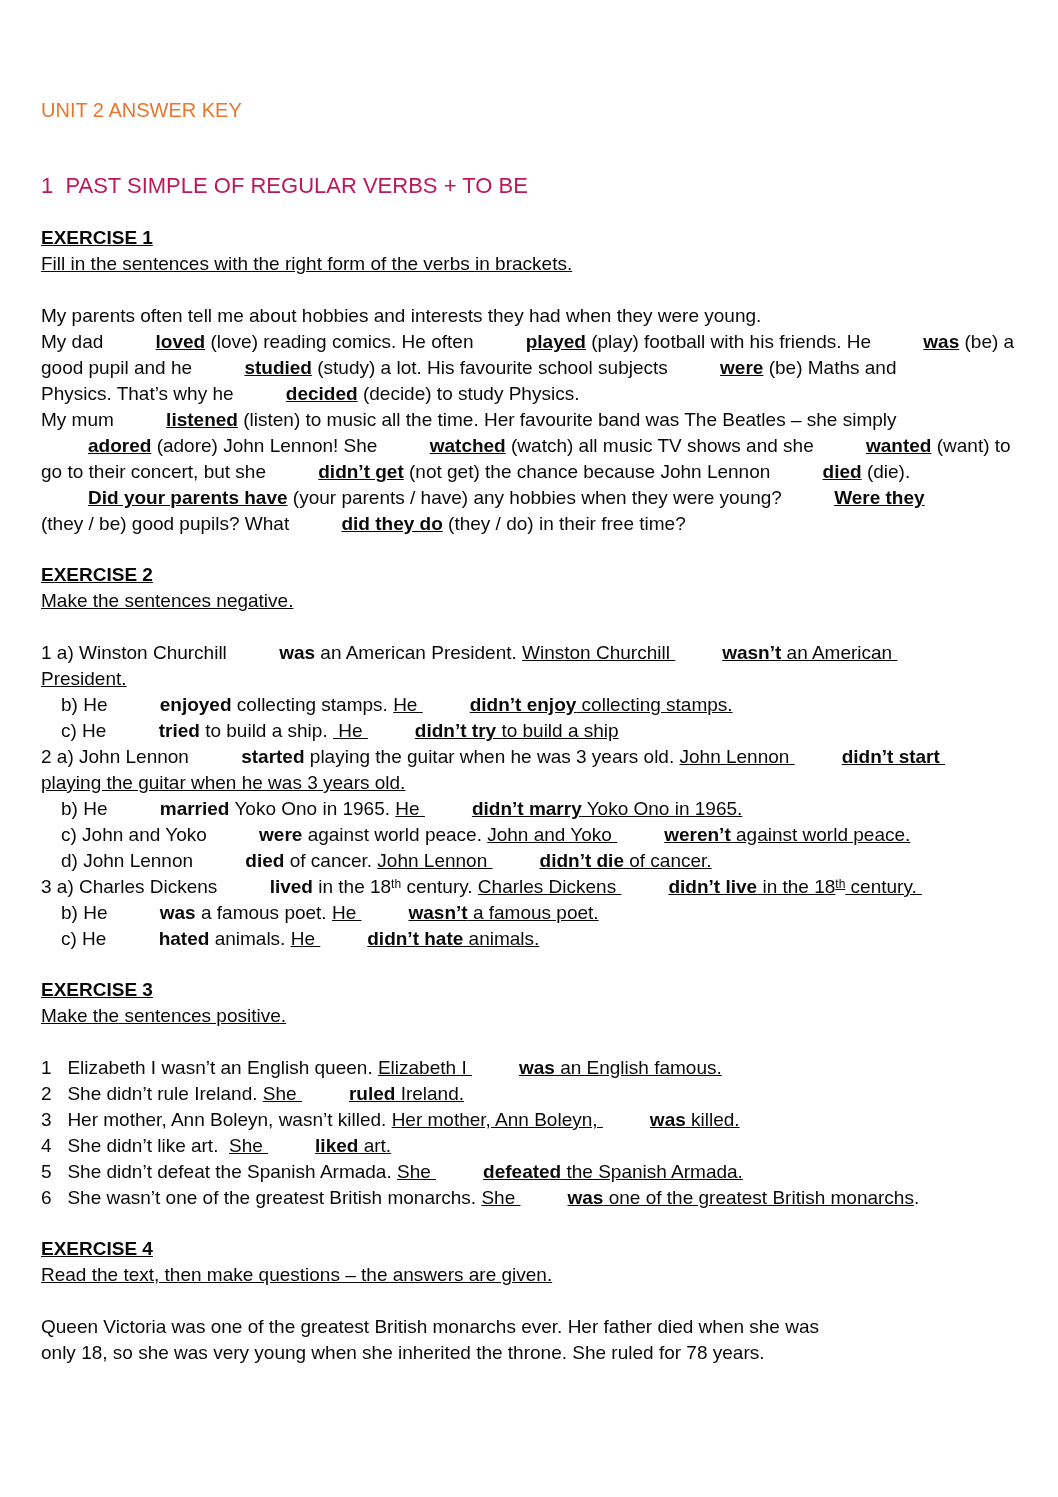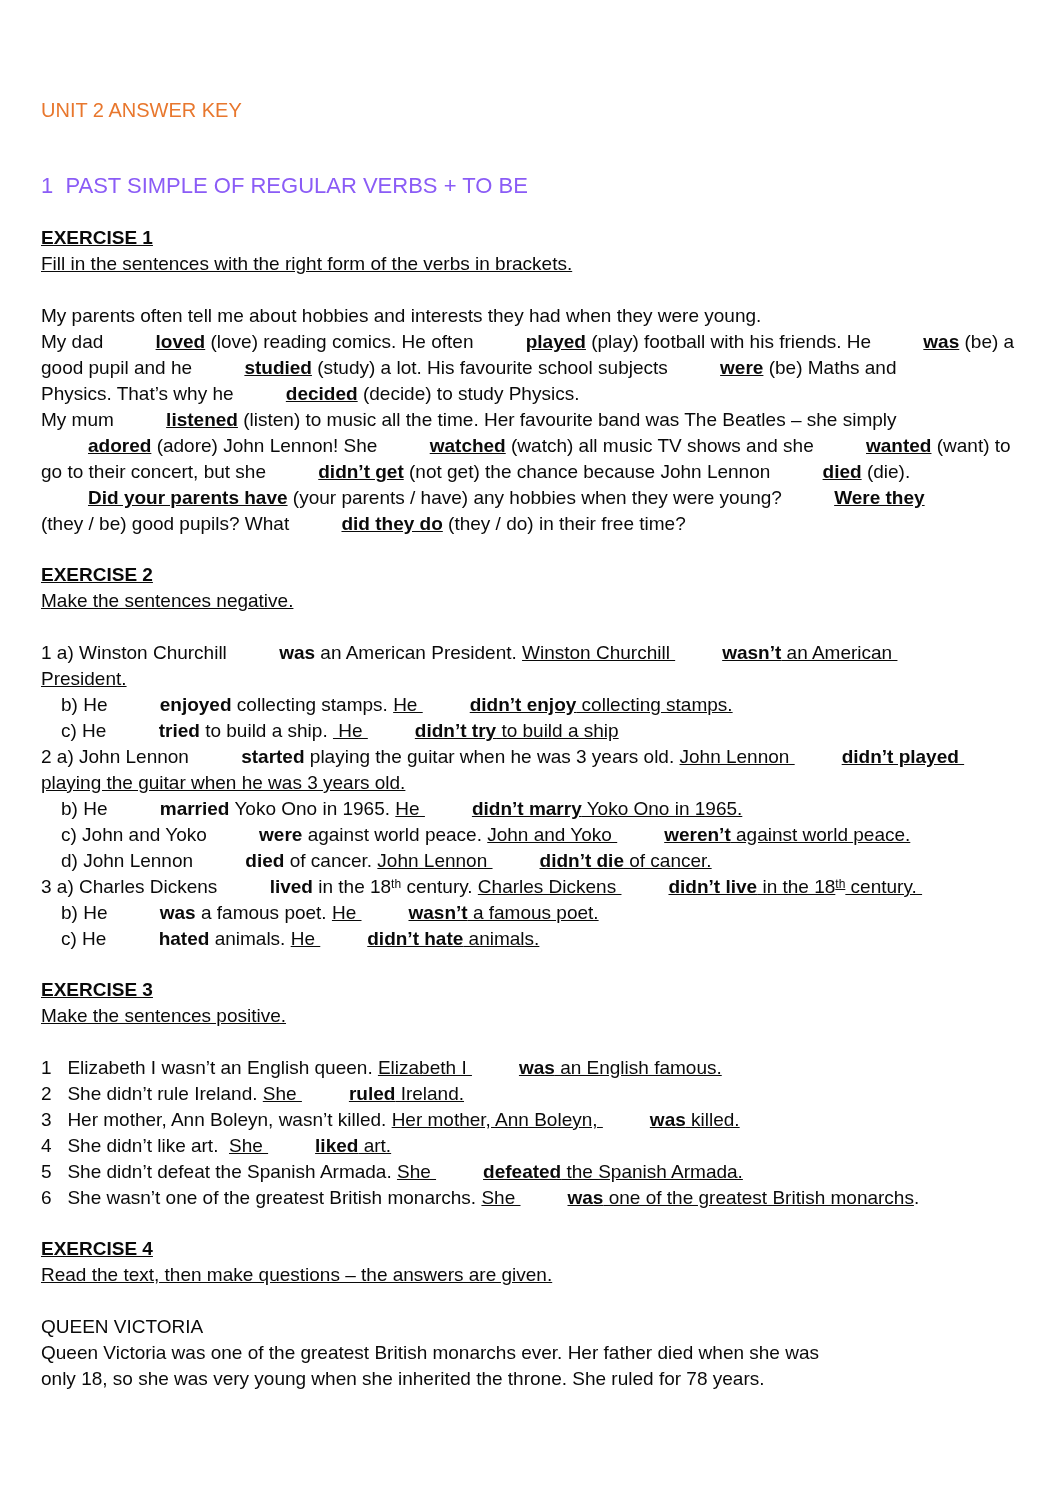--- a/index.html
+++ b/index.html
@@ -56,21 +56,21 @@
   }
   .text-title { white-space: pre; }
 </style>
 </head>
 <body>
 
 <div class="page">
 
   <h1 class="title" style="color: rgb(232, 119, 45);">UNIT 2 ANSWER KEY</h1>
 
-  <h2 class="section-heading" style="color: #8b5cf6; margin-top: 48px;">1  PAST SIMPLE OF REGULAR VERBS + TO BE</h2>
+  <h2 class="section-heading" style="color: #be185d; margin-top: 48px;">1  PAST SIMPLE OF REGULAR VERBS + TO BE</h2>
 
   <section class="exercise">
     <div class="ex-head">EXERCISE 1</div>
     <div class="instruction">Fill in the sentences with the right form of the verbs in brackets.</div>
     <div class="block">
       <div class="line"><span>My parents often tell me about hobbies and interests they had when they were young.</span></div>
       <div class="line"><span>My dad </span><span class="b u">loved</span><span> (love) reading comics. He often </span><span class="b u">played</span><span> (play) football with his friends. He </span><span class="b u">was</span><span> (be) a</span></div>
       <div class="line"><span>good pupil and he </span><span class="b u">studied</span><span> (study) a lot. His favourite school subjects </span><span class="b u">were</span><span> (be) Maths and</span></div>
       <div class="line"><span>Physics. That’s why he </span><span class="b u">decided</span><span> (decide) to study Physics.</span></div>
       <div class="line"><span>My mum </span><span class="b u">listened</span><span> (listen) to music all the time. Her favourite band was The Beatles – she simply</span></div>
@@ -82,21 +82,21 @@
   </section>
 
   <section class="exercise">
     <div class="ex-head">EXERCISE 2</div>
     <div class="instruction">Make the sentences negative.</div>
     <div class="block">
       <div class="line"><span>1 a) Winston Churchill </span><span class="b">was</span><span> an American President. </span><span class="u">Winston Churchill </span><span class="b u">wasn’t</span><span class="u"> an American </span></div>
       <div class="line"><span class="u">President.</span></div>
       <div class="line indent"><span>b) He </span><span class="b">enjoyed</span><span> collecting stamps. </span><span class="u">He </span><span class="b u">didn’t enjoy</span><span class="u"> collecting stamps.</span></div>
       <div class="line indent"><span>c) He </span><span class="b">tried</span><span> to build a ship. </span><span class="u"> He </span><span class="b u">didn’t try</span><span class="u"> to build a ship</span></div>
-      <div class="line"><span>2 a) John Lennon </span><span class="b">started</span><span> playing the guitar when he was 3 years old. </span><span class="u">John Lennon </span><span class="b u">didn’t played </span></div>
+      <div class="line"><span>2 a) John Lennon </span><span class="b">started</span><span> playing the guitar when he was 3 years old. </span><span class="u">John Lennon </span><span class="b u">didn’t start </span></div>
       <div class="line"><span class="u">playing the guitar when he was 3 years old.</span></div>
       <div class="line indent"><span>b) He </span><span class="b">married</span><span> Yoko Ono in 1965. </span><span class="u">He </span><span class="b u">didn’t marry</span><span class="u"> Yoko Ono in 1965.</span></div>
       <div class="line indent"><span>c) John and Yoko </span><span class="b">were</span><span> against world peace. </span><span class="u">John and Yoko </span><span class="b u">weren’t</span><span class="u"> against world peace.</span></div>
       <div class="line indent"><span>d) John Lennon </span><span class="b">died</span><span> of cancer. </span><span class="u">John Lennon </span><span class="b u">didn’t die</span><span class="u"> of cancer.</span></div>
       <div class="line"><span>3 a) Charles Dickens </span><span class="b">lived</span><span> in the 18</span><sup>th</sup><span> century. </span><span class="u">Charles Dickens </span><span class="b u">didn’t live</span><span class="u"> in the 18</span><sup class="u">th</sup><span class="u"> century. </span></div>
       <div class="line indent"><span>b) He </span><span class="b">was</span><span> a famous poet. </span><span class="u">He </span><span class="b u">wasn’t</span><span class="u"> a famous poet.</span></div>
       <div class="line indent"><span>c) He </span><span class="b">hated</span><span> animals. </span><span class="u">He </span><span class="b u">didn’t hate</span><span class="u"> animals.</span></div>
     </div>
   </section>
 
@@ -110,19 +110,18 @@
       <div class="line"><span>4   She didn’t like art.  </span><span class="u">She </span><span class="b u">liked</span><span class="u"> art.</span></div>
       <div class="line"><span>5   She didn’t defeat the Spanish Armada. </span><span class="u">She </span><span class="b u">defeated</span><span class="u"> the Spanish Armada.</span></div>
       <div class="line"><span>6   She wasn’t one of the greatest British monarchs. </span><span class="u">She </span><span class="b u">was</span><span class="u"> one of the greatest British monarchs</span><span>.</span></div>
     </div>
   </section>
 
   <section class="exercise">
     <div class="ex-head">EXERCISE 4</div>
     <div class="instruction">Read the text, then make questions – the answers are given.</div>
     <div class="block">
-      <div class="text-title">QUEEN VICTORIA</div>
       <div class="line"><span>Queen Victoria was one of the greatest British monarchs ever. Her father died when she was</span></div>
       <div class="line"><span>only 18, so she was very young when she inherited the throne. She ruled for 78 years.</span></div>
     </div>
   </section>
 
 </div>
 
 </body></html>

